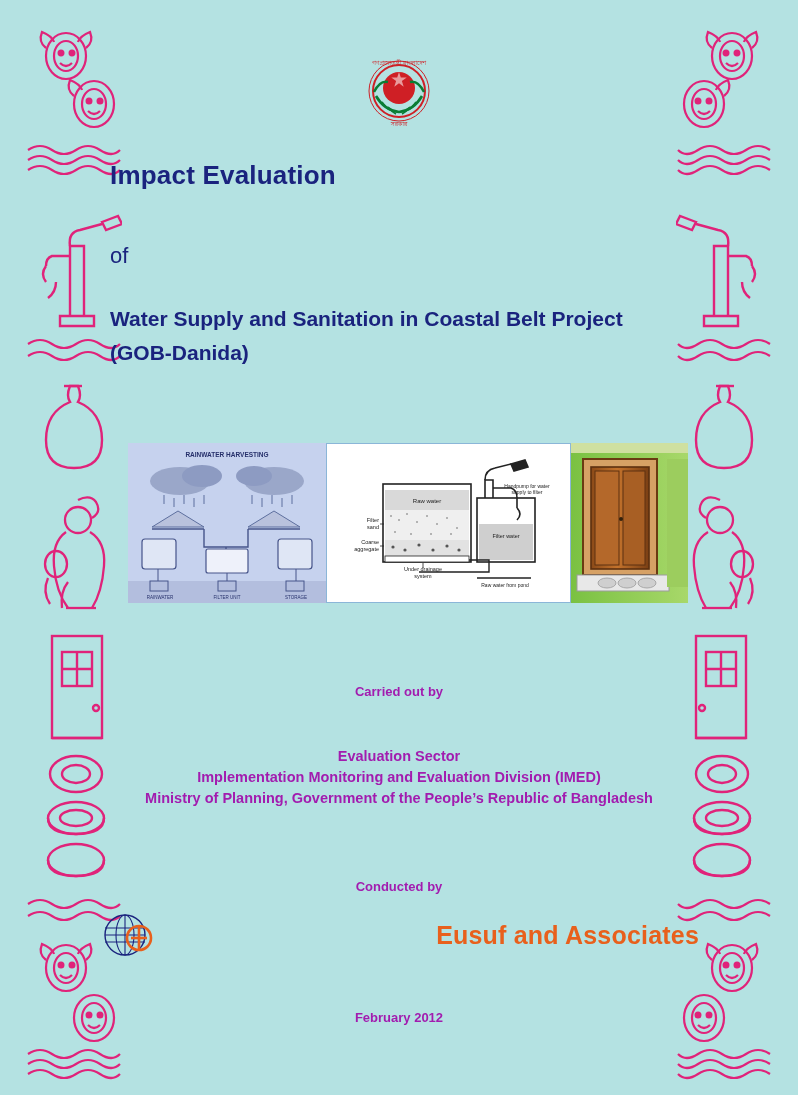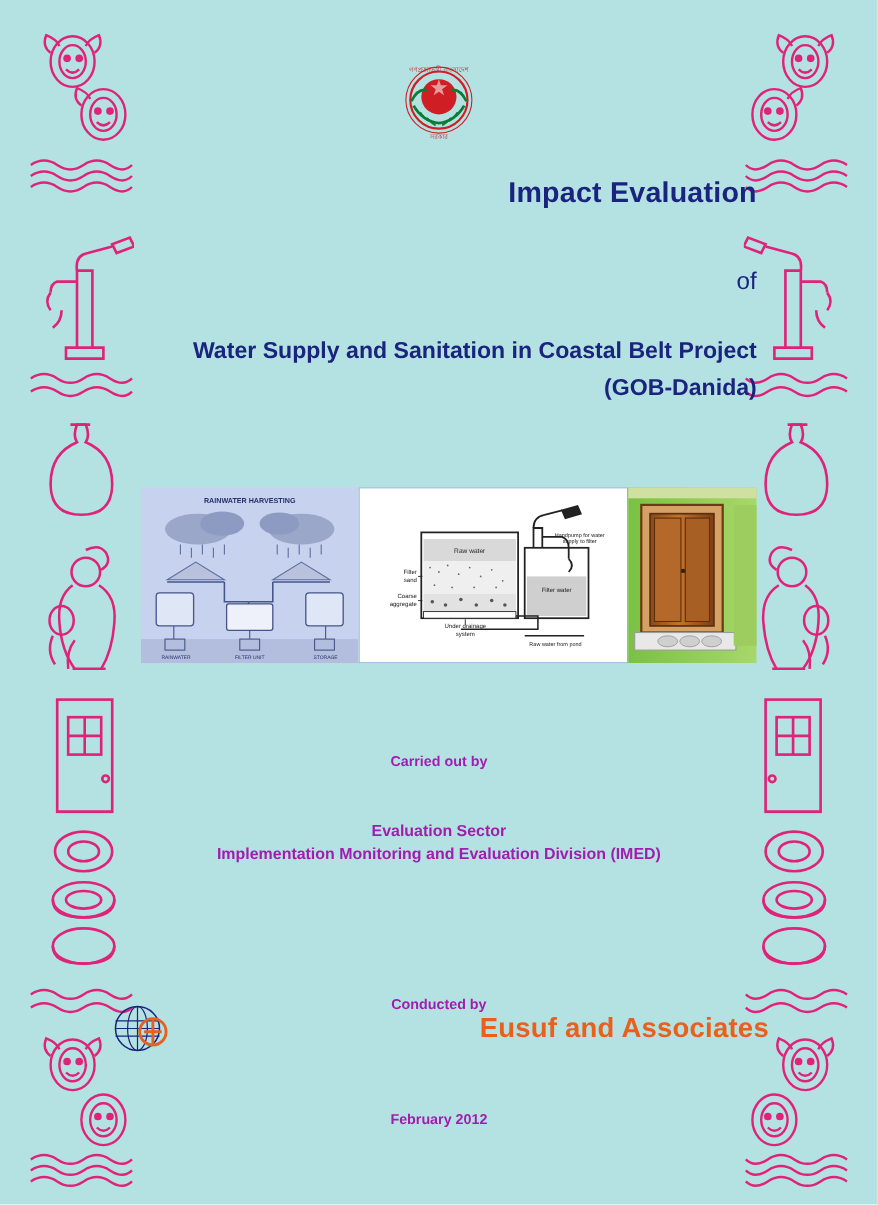--- a/index.html
+++ b/index.html
@@ -46,21 +46,21 @@
     width: 78px;
     height: 78px;
   }
 
   
   .title-block {
     position: absolute;
     top: 160px;
     left: 110px;
     width: 578px;
-    text-align: right;
+    text-align: left;
     color: #1a237e;
   }
   .title-main {
     font-size: 26px;
     font-weight: bold;
     letter-spacing: 0.2px;
   }
   .title-of {
     font-size: 22px;
     font-weight: normal;
@@ -99,21 +99,21 @@
   
   .credits {
     position: absolute;
     left: 99px;
     width: 600px;
     text-align: center;
     color: #a21caf;
   }
   .carried-by { top: 684px; font-size: 13px; font-weight: bold; }
   .org-block { top: 746px; font-size: 14.5px; font-weight: bold; line-height: 21px; }
-  .conducted-by { top: 905px; font-size: 13px; font-weight: bold; }
+  .conducted-by { top: 879px; font-size: 13px; font-weight: bold; }
   .date-line { top: 1010px; font-size: 13px; font-weight: bold; }
 
   
   .logo-row {
     position: absolute;
     top: 905px;
     left: 99px;
     width: 600px;
     height: 60px;
     display: flex;
@@ -564,20 +564,21 @@
         <rect x="96" y="16" width="21" height="128" fill="#9ccd5e"></rect>
       </svg>
     </div>
   </div>
 
   <div class="credits carried-by">Carried out by</div>
 
   <div class="credits org-block">
     <div>Evaluation Sector</div>
     <div>Implementation Monitoring and Evaluation Division (IMED)</div>
+    <div>Ministry of Planning, Government of the People’s Republic of Bangladesh</div>
   </div>
 
   <div class="credits conducted-by">Conducted by</div>
 
   <div class="logo-row">
     <span class="logo-mark">
       <svg viewBox="0 0 58 58" width="58" height="58" xmlns="http://www.w3.org/2000/svg">
         <circle cx="26" cy="29" r="20" fill="none" stroke="#1a237e" stroke-width="1.4"></circle>
         <ellipse cx="26" cy="29" rx="9" ry="20" fill="none" stroke="#1a237e" stroke-width="1.1"></ellipse>
         <path d="M6 22 h40 M6 36 h40 M6 29 h40" stroke="#1a237e" stroke-width="1.1" fill="none"></path>

